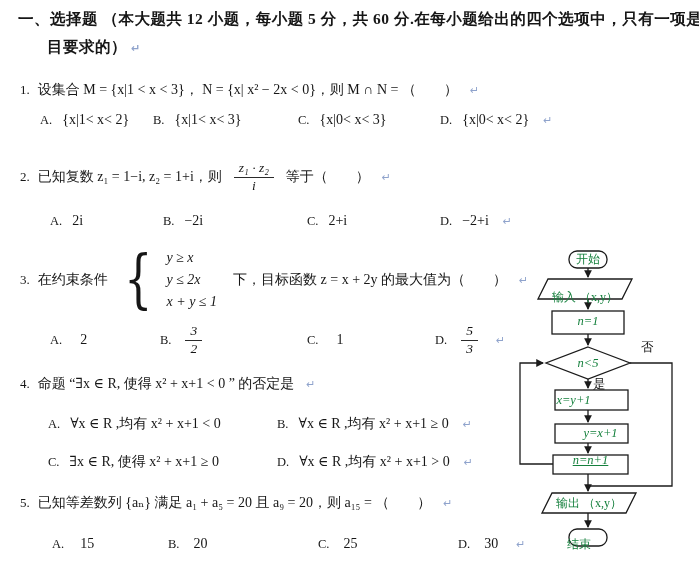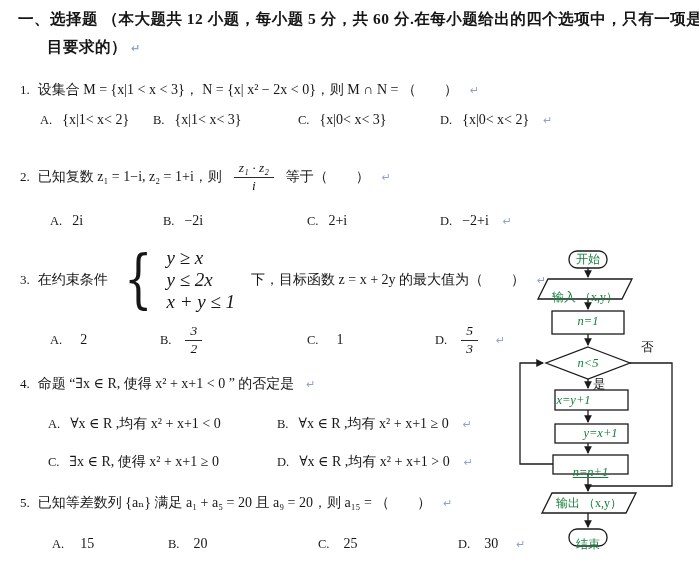--- a/index.html
+++ b/index.html
@@ -14,21 +14,21 @@
   .opt{position:absolute; white-space:nowrap; font-size:14px; display:flex; align-items:center; gap:10px;}
   .opt .lbl{font-size:12.5px;}
   .mathish{font-family:"Liberation Serif","DejaVu Serif",serif;}
   .frac{display:inline-flex; flex-direction:column; align-items:center;
         font-style:italic; font-size:13.5px; line-height:1.2; margin:0 4px;}
   .frac .fn{border-bottom:1px solid #2a2a2a; padding:0 5px;text-align:center;}
   .frac .fd{padding:0 2px;}
   .brace{font-size:64px; font-weight:300; line-height:0.9; transform:scaleX(0.7);
          font-family:"DejaVu Serif",serif; margin:0 0 0 2px;}
   .cons-col{display:flex; flex-direction:column;}
-  .cons{font-style:italic; font-size:19px; line-height:22px; white-space:nowrap;}
+  .cons{font-style:italic; font-size:14px; line-height:22px; white-space:nowrap;}
   .eol{color:#8fa3cc; font-size:11px; margin-left:4px; font-style:normal;
        font-family:"DejaVu Sans",sans-serif;}
   
   .fc{position:absolute; left:512px; top:243px; width:186px; height:315px;}
   .fc svg{position:absolute; left:0; top:0;}
   .fc-label{position:absolute; display:flex; align-items:center; justify-content:center;
             font-size:12px; white-space:nowrap; color:#15803d;}
   .fc-math{font-family:"Liberation Serif","DejaVu Serif",serif; font-style:italic; font-size:12.5px;}
   .fc-branch{position:absolute; font-size:12.5px; color:#111;}
 </style>
@@ -212,18 +212,18 @@
       </g>
     </svg>
     <div class="fc-label" style="left:57px; top:8px; width:38px; height:17px;">开始</div>
     <div class="fc-label" style="left:26px; top:36px; width:94px; height:36px;">输入 （x,y）</div>
     <div class="fc-label fc-math" style="left:40px; top:68px; width:72px; height:20px;">n=1</div>
     <div class="fc-label fc-math" style="left:34px; top:104px; width:84px; height:32px;">n&lt;5</div>
     <div class="fc-branch" style="left:129px; top:96px;">否</div>
     <div class="fc-branch" style="left:81px; top:133px;">是</div>
     <div class="fc-label fc-math" style="left:30px; top:147px; width:63px; height:20px;">x=y+1</div>
     <div class="fc-label fc-math" style="left:43px; top:181px; width:73px; height:19px;padding-left:9px;">y=x+1</div>
-    <div class="fc-label fc-math" style="left:41px; top:220px; width:75px; height:19px;text-decoration:underline;">n=n+1</div>
+    <div class="fc-label fc-math" style="left:41px; top:208px; width:75px; height:19px;text-decoration:underline;">n=n+1</div>
     <div class="fc-label" style="left:30px; top:250px; width:94px; height:20px;">输出 （x,y）</div>
-    <div class="fc-label" style="left:57px; top:286px; width:38px; height:31px;">结束</div>
+    <div class="fc-label" style="left:48px; top:286px; width:38px; height:31px;">结束</div>
   </div>
 
 </div>
 
 </body></html>

